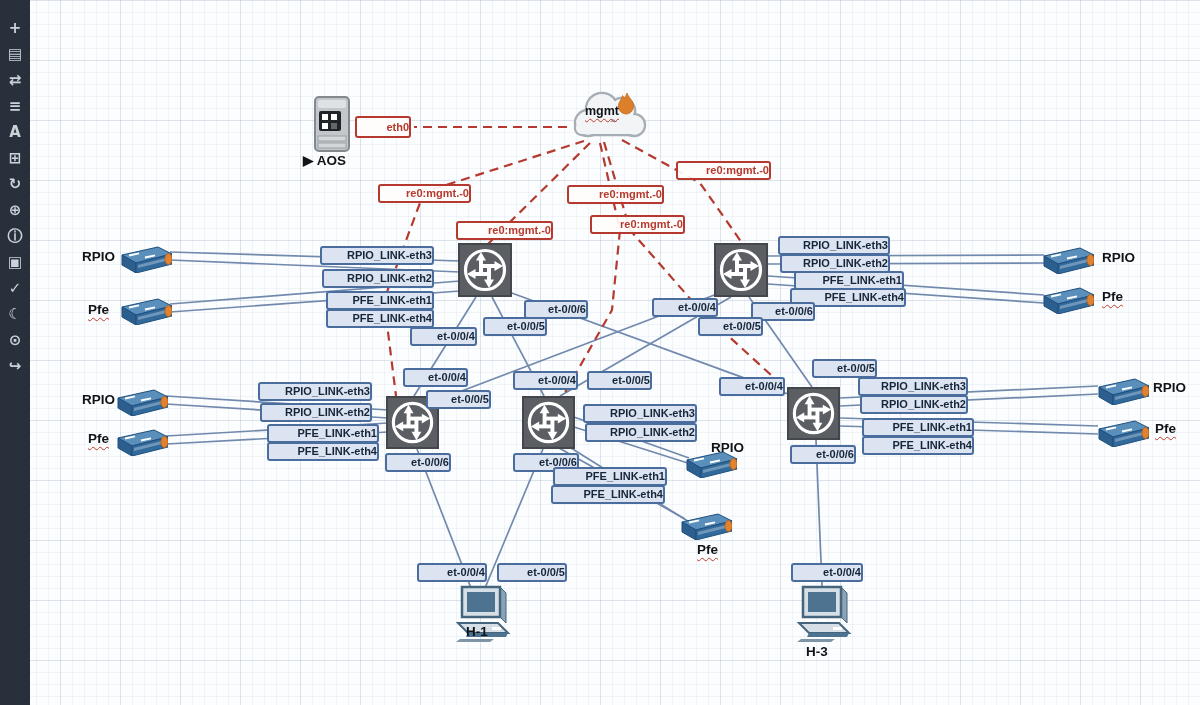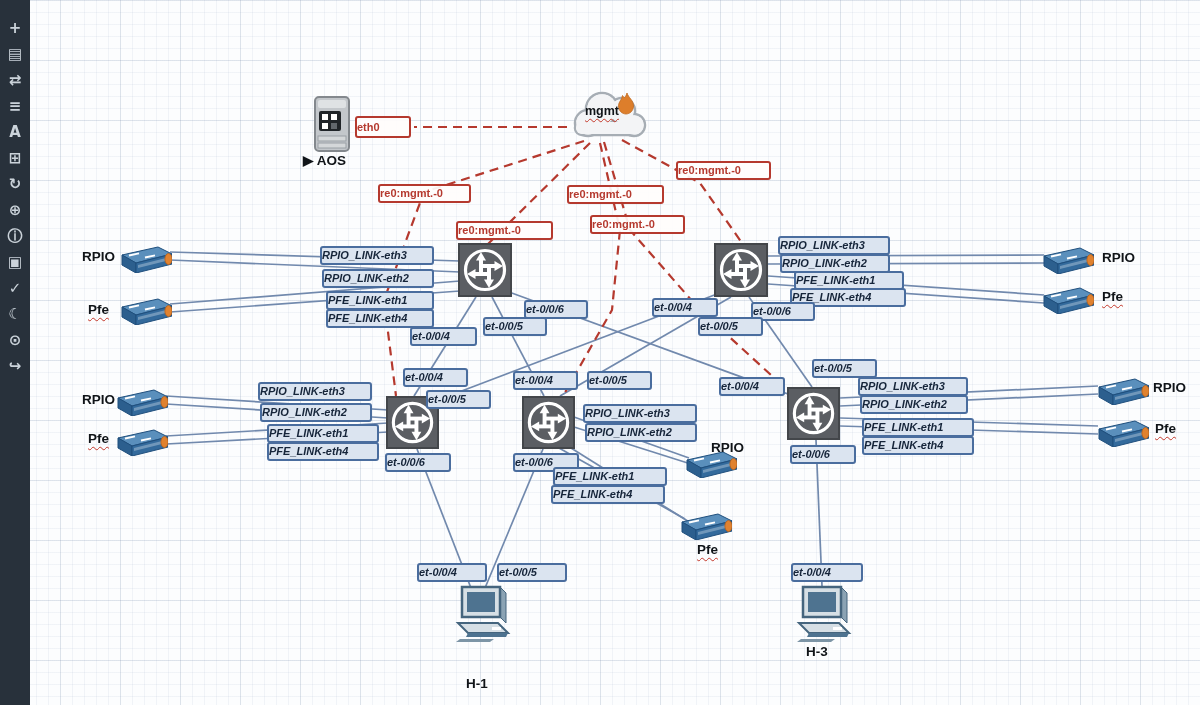--- a/index.html
+++ b/index.html
@@ -20,23 +20,23 @@
     font-family:"DejaVu Sans",sans-serif;font-size:15px;font-weight:700;cursor:pointer;user-select:none;}
   
   .links{position:absolute;left:0;top:0;z-index:2;}
   .nodes-layer{position:absolute;inset:0;z-index:3;pointer-events:none;}
   .labels-layer{position:absolute;inset:0;z-index:5;pointer-events:none;}
   .node{position:absolute;pointer-events:auto;}
   .lk-eth{fill:none;stroke:#7189ad;stroke-width:1.7;}
   .lk-mgmt{fill:none;stroke:#b5392e;stroke-width:2.2;stroke-dasharray:9 6;}
   
   .chip{position:absolute;box-sizing:border-box;height:19px;line-height:15px;
-    font-size:11px;font-weight:700;text-align:left;border-radius:3px;
+    font-size:11px;font-weight:700;text-align:right;border-radius:3px;
     pointer-events:auto;white-space:nowrap;}
-  .chip-eth{background:#dbe4f0;border:2px solid #4a6d9e;color:#16253a;font-style:italic;}
+  .chip-eth{background:#dbe4f0;border:2px solid #4a6d9e;color:#16253a;}
   .chip-mgmt{background:rgba(255,253,252,.92);border:2px solid #b5392e;color:#b5392e;}
   
   .nlabel{position:absolute;font-size:13.5px;font-weight:700;color:#101418;
     white-space:nowrap;pointer-events:none;z-index:6;}
   .nlabel.small{font-size:12.5px;}
   .sq{text-decoration:underline wavy #c4392b 1px;text-underline-offset:3px;}
 </style>
 </head>
 <body>
 
@@ -254,21 +254,21 @@
         <div class="nlabel" style="left: 82px; top: 392px;">RPIO</div>
         <div class="nlabel sq" style="left: 88px; top: 431px;">Pfe</div>
         <div class="nlabel" style="left: 1102px; top: 250px;">RPIO</div>
         <div class="nlabel sq" style="left: 1102px; top: 289px;">Pfe</div>
         <div class="nlabel" style="left: 1153px; top: 380px;">RPIO</div>
         <div class="nlabel sq" style="left: 1155px; top: 421px;">Pfe</div>
         <div class="nlabel" style="left: 711px; top: 440px;">RPIO</div>
         <div class="nlabel sq" style="left: 697px; top: 542px;">Pfe</div>
         <div class="nlabel" style="left: 303px; top: 152px;">▶ AOS</div>
         <div class="nlabel sq small" style="left: 585px; top: 104px;">mgmt</div>
-        <div class="nlabel" style="left: 466px; top: 676px;">H-1</div>
+        <div class="nlabel" style="left: 466px; top: 624px;">H-1</div>
         <div class="nlabel" style="left: 806px; top: 644px;">H-3</div>
       </div>
   </div>
   <nav class="sidebar">
       <div class="sb-icon">+</div>
       <div class="sb-icon">▤</div>
       <div class="sb-icon">⇄</div>
       <div class="sb-icon">≡</div>
       <div class="sb-icon">A</div>
       <div class="sb-icon">⊞</div>

